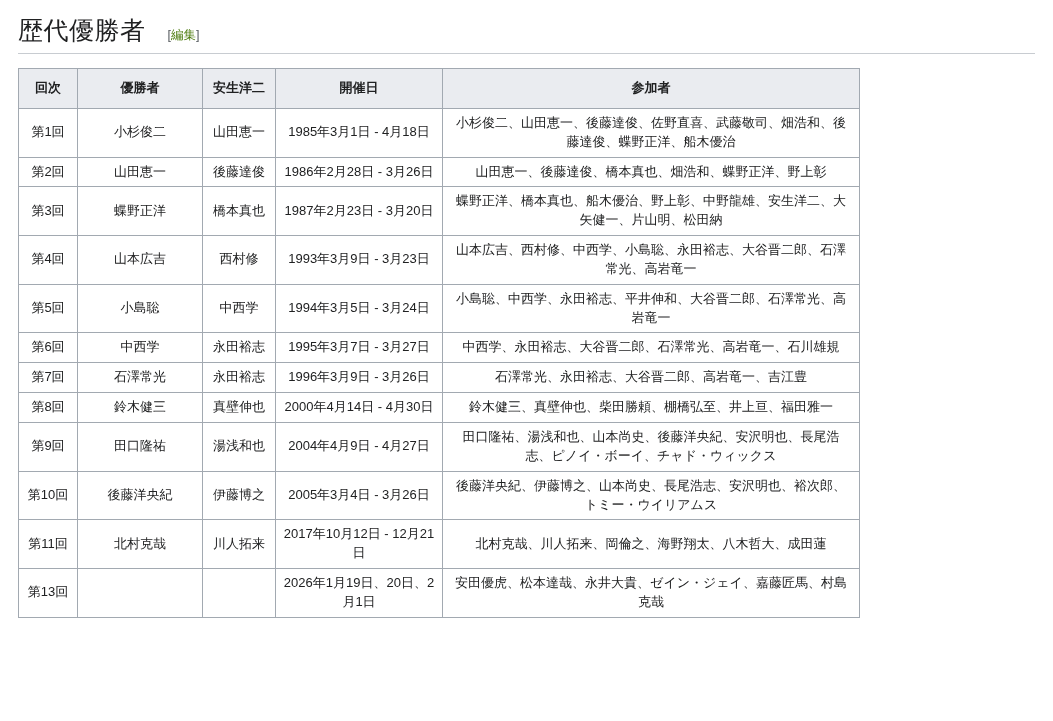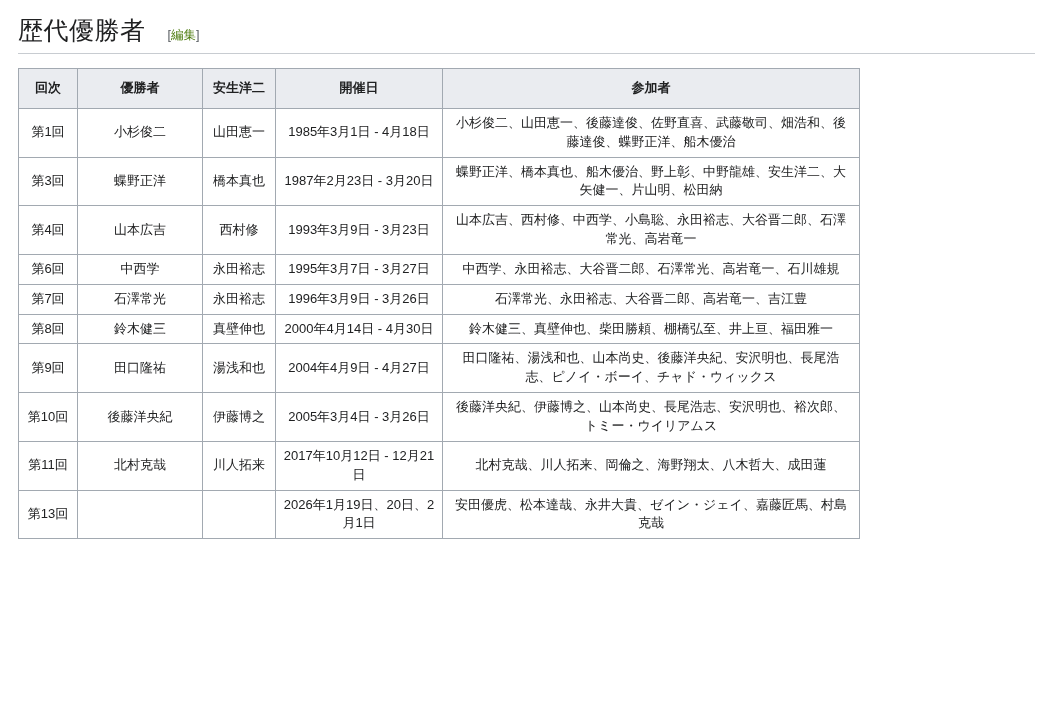--- a/index.html
+++ b/index.html
@@ -105,32 +105,46 @@
     </thead>
     <tbody id="table-body">
         <tr>
           <td class="round-cell"><span>第1回</span></td>
           <td class="winner-cell"><span>小杉俊二</span></td>
           <td class="runnerup-cell"><span>山田恵一</span></td>
           <td class="date-cell"><span>1985年3月1日 - 4月18日</span></td>
           <td class="participants-cell"><span>小杉俊二、山田恵一、後藤達俊、佐野直喜、武藤敬司、畑浩和、後藤達俊、蝶野正洋、船木優治</span></td>
         </tr>
         <tr>
+          <td class="round-cell"><span>第2回</span></td>
+          <td class="winner-cell"><span>山田恵一</span></td>
+          <td class="runnerup-cell"><span>後藤達俊</span></td>
+          <td class="date-cell"><span>1986年2月28日 - 3月26日</span></td>
+          <td class="participants-cell"><span>山田恵一、後藤達俊、橋本真也、畑浩和、蝶野正洋、野上彰</span></td>
+        </tr>
+        <tr>
           <td class="round-cell"><span>第3回</span></td>
           <td class="winner-cell"><span>蝶野正洋</span></td>
           <td class="runnerup-cell"><span>橋本真也</span></td>
           <td class="date-cell"><span>1987年2月23日 - 3月20日</span></td>
           <td class="participants-cell"><span>蝶野正洋、橋本真也、船木優治、野上彰、中野龍雄、安生洋二、大矢健一、片山明、松田納</span></td>
         </tr>
         <tr>
           <td class="round-cell"><span>第4回</span></td>
           <td class="winner-cell"><span>山本広吉</span></td>
           <td class="runnerup-cell"><span>西村修</span></td>
           <td class="date-cell"><span>1993年3月9日 - 3月23日</span></td>
           <td class="participants-cell"><span>山本広吉、西村修、中西学、小島聡、永田裕志、大谷晋二郎、石澤常光、高岩竜一</span></td>
+        </tr>
+        <tr>
+          <td class="round-cell"><span>第5回</span></td>
+          <td class="winner-cell"><span>小島聡</span></td>
+          <td class="runnerup-cell"><span>中西学</span></td>
+          <td class="date-cell"><span>1994年3月5日 - 3月24日</span></td>
+          <td class="participants-cell"><span>小島聡、中西学、永田裕志、平井伸和、大谷晋二郎、石澤常光、高岩竜一</span></td>
         </tr>
         <tr>
           <td class="round-cell"><span>第6回</span></td>
           <td class="winner-cell"><span>中西学</span></td>
           <td class="runnerup-cell"><span>永田裕志</span></td>
           <td class="date-cell"><span>1995年3月7日 - 3月27日</span></td>
           <td class="participants-cell"><span>中西学、永田裕志、大谷晋二郎、石澤常光、高岩竜一、石川雄規</span></td>
         </tr>
         <tr>
           <td class="round-cell"><span>第7回</span></td>

